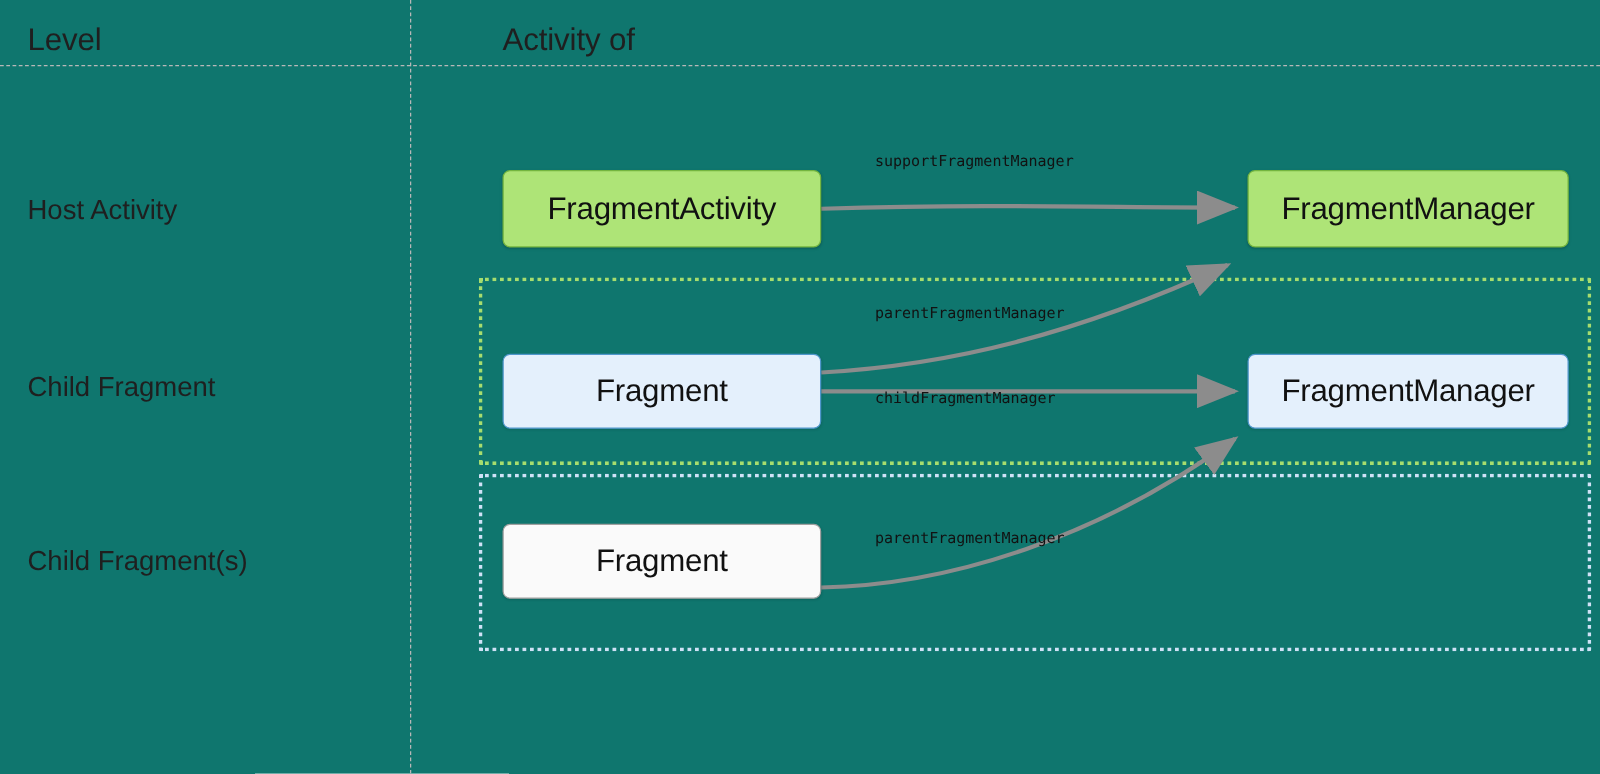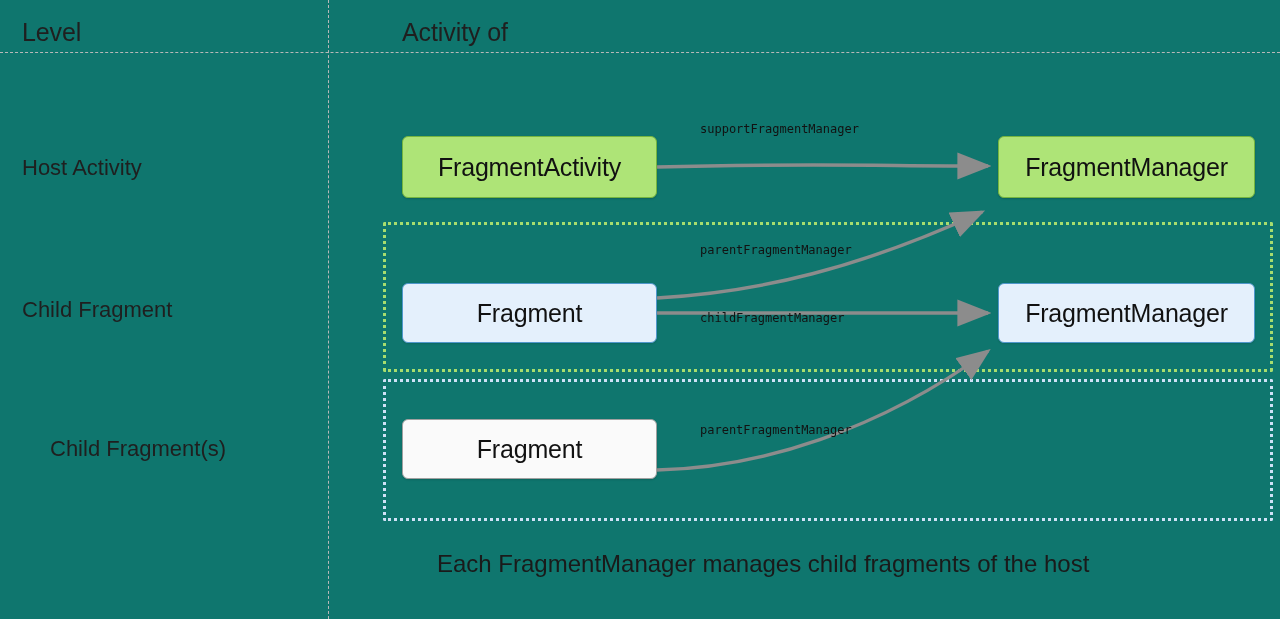--- a/index.html
+++ b/index.html
@@ -138,21 +138,21 @@
   <div class="v-rule" style="left:328px;"></div>
 
   <div class="group-region group-green" style="left:383px; top:222px; width:890px; height:150px;"></div>
 
   <div class="group-region group-blue" style="left:383px; top:379px; width:890px; height:142px;"></div>
 
   <div class="level-label" style="left:22px; top:155px;">Host Activity</div>
 
   <div class="level-label" style="left:22px; top:297px;">Child Fragment</div>
 
-  <div class="level-label" style="left:22px; top:436px;margin-left:28px;">Child Fragment(s)</div>
+  <div class="level-label" style="left:22px; top:436px;">Child Fragment(s)</div>
 
   <svg id="arrows" viewBox="0 0 1280 619" xmlns="http://www.w3.org/2000/svg">
     <defs>
       <marker id="ah" markerWidth="10" markerHeight="8" refX="9" refY="4" orient="auto" markerUnits="strokeWidth">
         <path d="M0,0 L10,4 L0,8 z" fill="#8c8c8c"></path>
       </marker>
     </defs>
 
     <path d="M657,167 C800,163 880,166 988,166" fill="none" stroke="#8c8c8c" stroke-width="3.4" marker-end="url(#ah)"></path>
 
@@ -174,15 +174,14 @@
   <div class="node node-plain" style="left:402px; top:419px; width:255px; height:60px;">Fragment</div>
 
   <div class="edge-label" style="left:700px; top:122px;">supportFragmentManager</div>
 
   <div class="edge-label" style="left:700px; top:243px;">parentFragmentManager</div>
 
   <div class="edge-label" style="left:700px; top:311px;">childFragmentManager</div>
 
   <div class="edge-label" style="left:700px; top:423px;">parentFragmentManager</div>
 
-  <div class="caption" style="left:437px; top:550px;">Each FragmentManager manages child fragments of the host</div>
 
 </div>
 
 </body></html>

